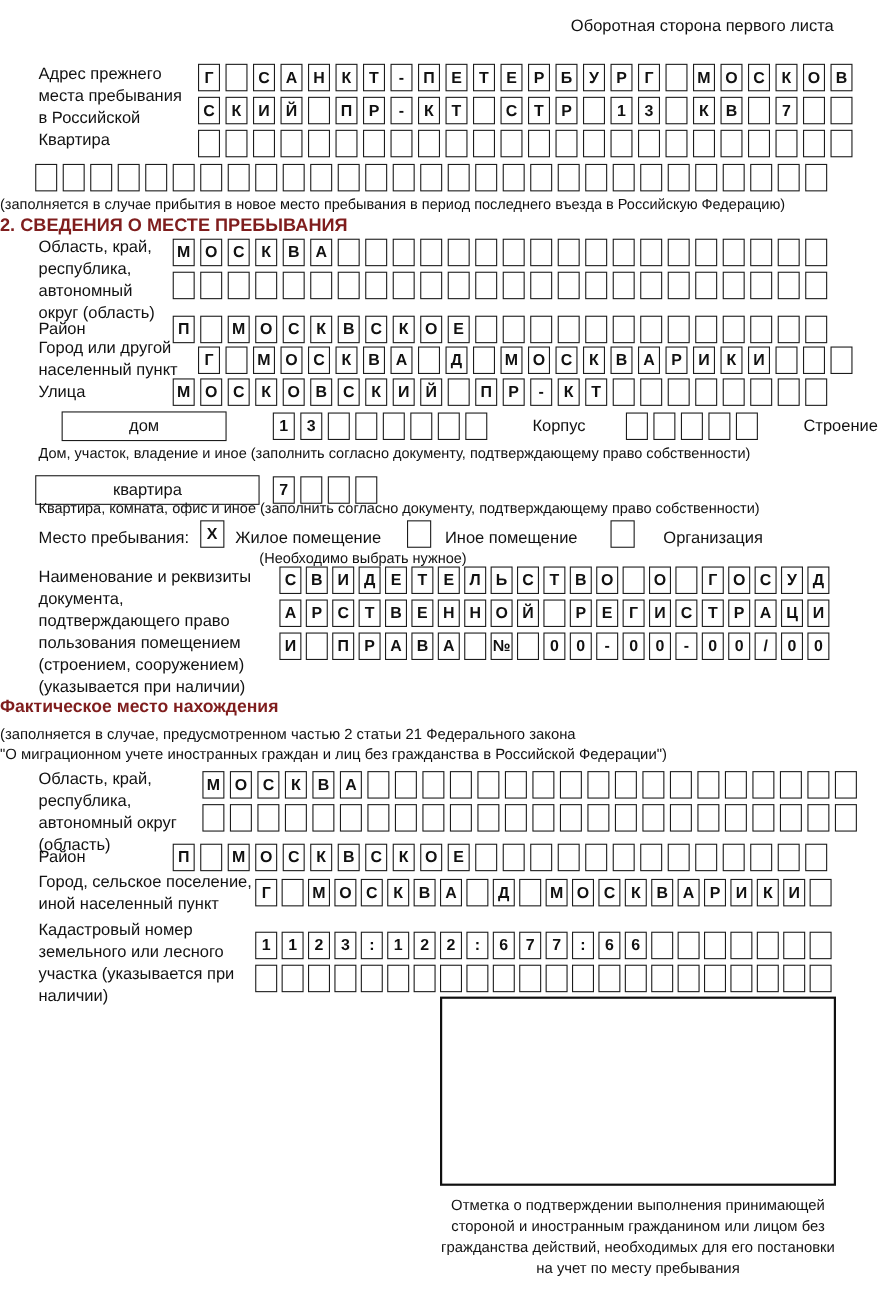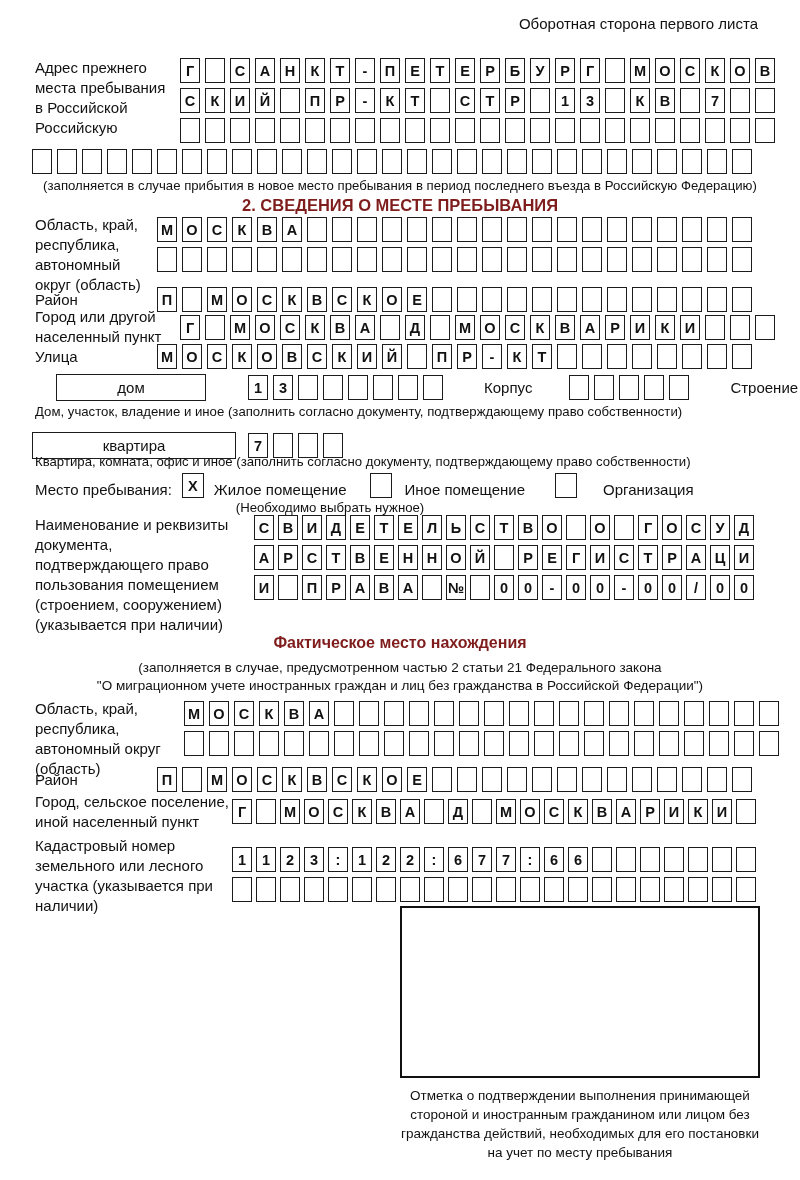--- a/index.html
+++ b/index.html
@@ -4,21 +4,21 @@
 <style>
   html,body{margin:0;padding:0;background:#e8e8e8;}
   .page{
     position:relative;width:800px;height:1180px;margin:0 auto;background:#ffffff;
     font-family:Liberation Sans, sans-serif;color:#111;overflow:hidden;
   }
   .abs{position:absolute;}
   .lbl{font-size:15px;line-height:20px;color:#111;}
   .inline-lbl{font-size:15px;color:#111;flex:none;}
   .caption{font-size:13.2px;line-height:17px;color:#111;}
-  .centerline{left:0;width:800px;text-align:center;}
+  .centerline{left:0;width:800px;text-align:left;}
   .sec-title{font-weight:bold;font-size:16.5px;color:#7f1d1d;}
   .boxes{display:flex;gap:5px;}
   .boxes.tight{gap:4px;}
   .rows{display:flex;flex-direction:column;gap:5px;}
   .cb{
     box-sizing:border-box;flex:none;width:20px;height:25px;border:1.7px solid #1c1c1c;
     display:flex;align-items:center;justify-content:center;
     font-size:14.5px;font-weight:bold;background:#fff;
   }
   .wide{
@@ -32,21 +32,21 @@
   .hrow{display:flex;align-items:center;}
   .stamp-box{box-sizing:border-box;border:2px solid #101010;background:#fff;}
 </style>
 </head>
 <body>
 
 <div class="page">
 
   <div class="abs lbl" style="top:14px;right:42px;font-size:15px;">Оборотная сторона первого листа</div>
 
-  <div class="abs lbl" style="top:58px;left:35px;width:140px;">Адрес прежнего места пребывания в Российской Российскую</div>
+  <div class="abs lbl" style="top:58px;left:35px;width:140px;">Адрес прежнего места пребывания в Российской Квартира</div>
   <div class="abs rows" style="top:58px;left:180px;">
     <div class="boxes">
         <span class="cb">Г</span>
         <span class="cb"></span>
         <span class="cb">С</span>
         <span class="cb">А</span>
         <span class="cb">Н</span>
         <span class="cb">К</span>
         <span class="cb">Т</span>
         <span class="cb">-</span>

